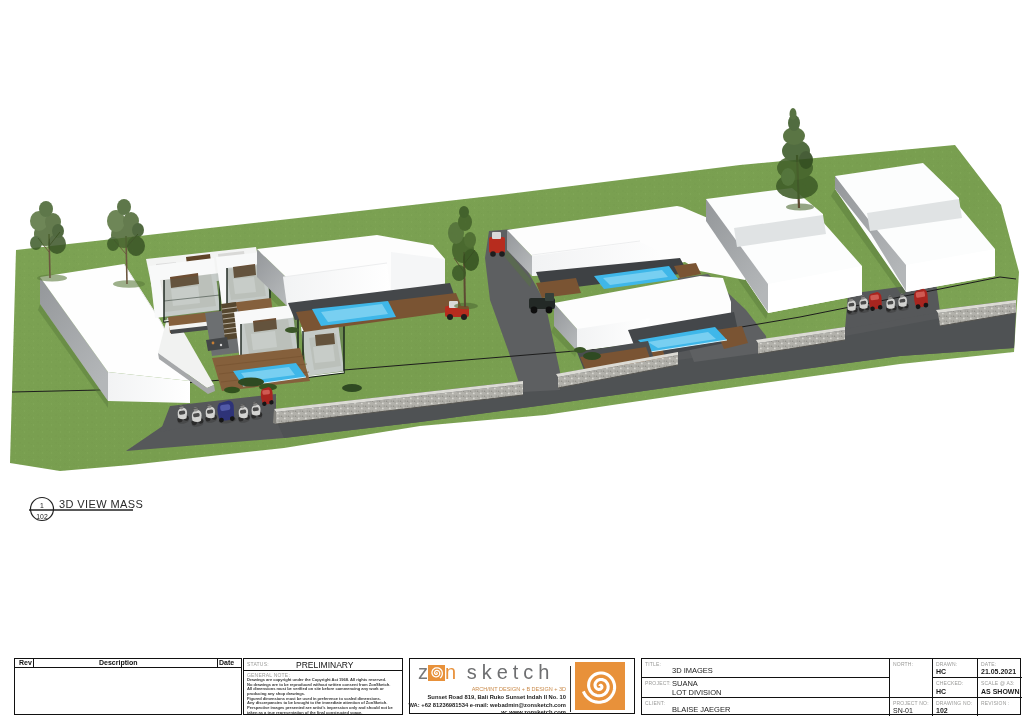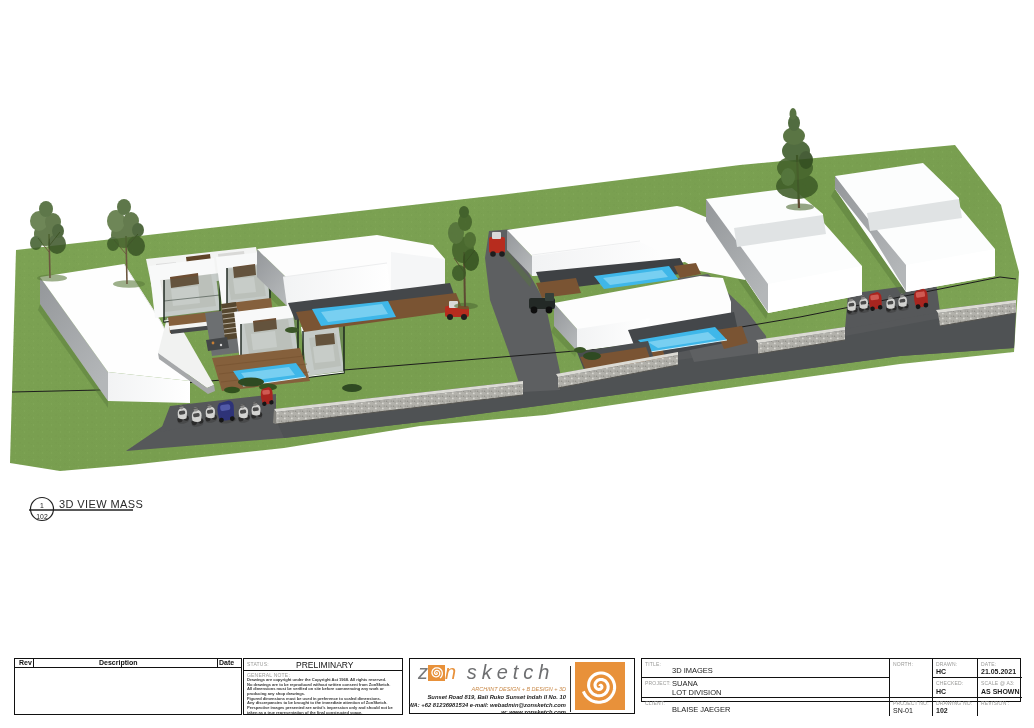--- a/index.html
+++ b/index.html
@@ -444,40 +444,40 @@
   No drawings are to be reproduced without written consent from ZonSketch.<br>
   All dimensions must be verified on site before commencing any work or<br>
   producing any shop drawings.<br>
   Figured dimensions must be used in preference to scaled dimensions.<br>
   Any discrepancies to be brought to the immediate attention of ZonSketch.<br>
   Perspective images presented are artist's impression only and should not be<br>
   taken as a true representation of the final constructed space.
   </div>
 </div>
 
-<div class="tb" style="left:409px;top:658px;width:226px;height:56px;border:1.4px solid #111;font-style:italic;">
+<div class="tb" style="left:409px;top:658px;width:226px;height:56px;border:1.4px solid #111;">
 
   <div style="position:absolute;left:8px;top:2px;font-size:20px;color:#77787a;">z<span style="display:inline-block;width:17px;height:16px;background:#e8913a;vertical-align:-2px;position:relative;"><svg width="17" height="16" viewBox="0 0 17 16" style="position:absolute;left:0;top:0">
             <polyline points="8.5,8.0 8.5,7.9 8.6,7.9 8.6,7.8 8.7,7.8 8.8,7.8 8.9,7.8 9.0,7.9 9.1,8.0 9.2,8.1 9.2,8.2 9.2,8.4 9.2,8.6 9.1,8.8 9.0,9.0 8.9,9.1 8.7,9.2 8.4,9.3 8.2,9.4 7.9,9.3 7.6,9.3 7.3,9.1 7.1,8.9 6.8,8.7 6.7,8.3 6.6,8.0 6.5,7.6 6.6,7.2 6.7,6.8 6.9,6.5 7.1,6.1 7.5,5.8 7.9,5.6 8.3,5.4 8.8,5.4 9.3,5.4 9.8,5.6 10.3,5.8 10.8,6.1 11.1,6.5 11.4,7.0 11.7,7.6 11.7,8.2 11.7,8.8 11.6,9.5 11.3,10.0 10.9,10.6 10.5,11.1 9.9,11.5 9.2,11.7 8.5,11.9 7.8,11.9 7.0,11.7 6.3,11.5 5.6,11.1 5.1,10.5 4.6,9.8 4.2,9.1 4.0,8.3 4.0,7.4 4.1,6.6 4.4,5.7 4.8,4.9 5.4,4.2 6.1,3.7 6.9,3.2 7.9,2.9 8.8,2.8 9.8,2.9 10.8,3.2 11.7,3.6 12.5,4.2 13.2,5.0 13.8,5.9 14.1,6.9 14.3,8.0 14.3,9.1 14.0,10.2 13.6,11.2 13.0,12.2 12.1,13.0" fill="none" stroke="#fff" stroke-width="1.3"></polyline>
           </svg></span><span style="color:#e8913a">n</span><span style="letter-spacing:5px;color:#6e6f71">&nbsp;sketch</span></div>
 
   <div style="position:absolute;left:160px;top:7px;height:46px;border-left:1px solid #333"></div>
 
   <div style="position:absolute;left:165px;top:2.5px;width:50px;height:48px;background:#e8913a;">
     <svg width="50" height="48" viewBox="0 0 50 48">
           <polyline points="25.0,24.0 25.0,23.9 25.1,23.7 25.2,23.6 25.3,23.5 25.5,23.4 25.7,23.4 25.9,23.4 26.1,23.5 26.3,23.6 26.4,23.8 26.6,24.0 26.7,24.2 26.8,24.5 26.9,24.8 26.9,25.1 26.8,25.5 26.7,25.8 26.5,26.2 26.2,26.5 25.9,26.8 25.5,27.0 25.1,27.2 24.6,27.3 24.1,27.4 23.6,27.4 23.1,27.3 22.5,27.1 22.0,26.8 21.5,26.4 21.1,26.0 20.7,25.5 20.4,24.9 20.2,24.2 20.1,23.5 20.0,22.8 20.1,22.1 20.3,21.3 20.6,20.6 21.0,19.9 21.6,19.3 22.2,18.7 22.9,18.2 23.7,17.9 24.6,17.6 25.5,17.5 26.5,17.5 27.4,17.6 28.4,17.9 29.3,18.3 30.2,18.8 30.9,19.5 31.6,20.3 32.2,21.3 32.7,22.3 33.0,23.4 33.2,24.5 33.1,25.7 33.0,26.9 32.6,28.0 32.1,29.1 31.4,30.2 30.5,31.1 29.6,32.0 28.4,32.7 27.2,33.2 25.9,33.6 24.5,33.8 23.1,33.7 21.7,33.5 20.4,33.1 19.0,32.5 17.8,31.7 16.7,30.7 15.7,29.5 14.9,28.2 14.3,26.8 13.8,25.2 13.6,23.6 13.7,22.0 13.9,20.4 14.4,18.8 15.1,17.3 16.0,15.9 17.2,14.6 18.5,13.4 20.0,12.5 21.7,11.8 23.4,11.3 25.2,11.0 27.1,11.0 28.9,11.3 30.7,11.9 32.4,12.7 34.1,13.7 35.5,15.0 36.8,16.5 37.9,18.2 38.7,20.0 39.3,22.0 39.6,24.0 39.6,26.1 39.3,28.1 38.7,30.2 37.8,32.1 36.6,33.9 35.2,35.6 33.6,37.0 31.7,38.3 29.7,39.2 27.5,39.8 25.3,40.2 23.0,40.2 20.7,39.9 18.4,39.3 16.2,38.3 14.2,37.0 12.4,35.5 10.8,33.7 9.4,31.6 8.4,29.4" fill="none" stroke="#fff" stroke-width="3.1"></polyline>
         </svg>
   </div>
   <div style="position:absolute;right:68px;top:27px;font-size:5.5px;color:#c98a4a;white-space:nowrap;">ARCH/INT DESIGN + B DESIGN + 3D</div>
   <div style="position:absolute;right:68px;top:35px;font-size:5.8px;font-weight:bold;color:#222;white-space:nowrap;">Sunset Road 819, Bali Ruko Sunset Indah II No. 10</div>
   <div style="position:absolute;right:68px;top:43px;font-size:5.8px;font-weight:bold;color:#222;white-space:nowrap;">WA: +62 81236981534 e-mail: webadmin@zonsketch.com</div>
   <div style="position:absolute;right:68px;top:50px;font-size:5.8px;font-weight:bold;color:#222;white-space:nowrap;">w: www.zonsketch.com</div>
 </div>
 
-<div class="tb" style="left:641px;top:658px;width:380px;height:44px;border:1.6px solid #111;">
+<div class="tb" style="left:641px;top:658px;width:380px;height:57px;border:1.6px solid #111;">
 
   <div class="tb" style="left:0;top:0;width:248px;height:19px;border-right:1.4px solid #111;border-bottom:1.4px solid #111;">
     <span class="lbl" style="position:absolute;left:3px;top:2px;">TITLE:</span>
     <span style="position:absolute;left:30px;top:7px;font-size:7.5px;color:#222;">3D IMAGES</span>
   </div>
 
   <div class="tb" style="left:0;top:39px;width:248px;height:18px;border-right:1.4px solid #111;">
     <span class="lbl" style="position:absolute;left:3px;top:2px;">CLIENT:</span>
     <span style="position:absolute;left:30px;top:7px;font-size:7.5px;color:#222;">BLAISE JAEGER</span>
   </div>

